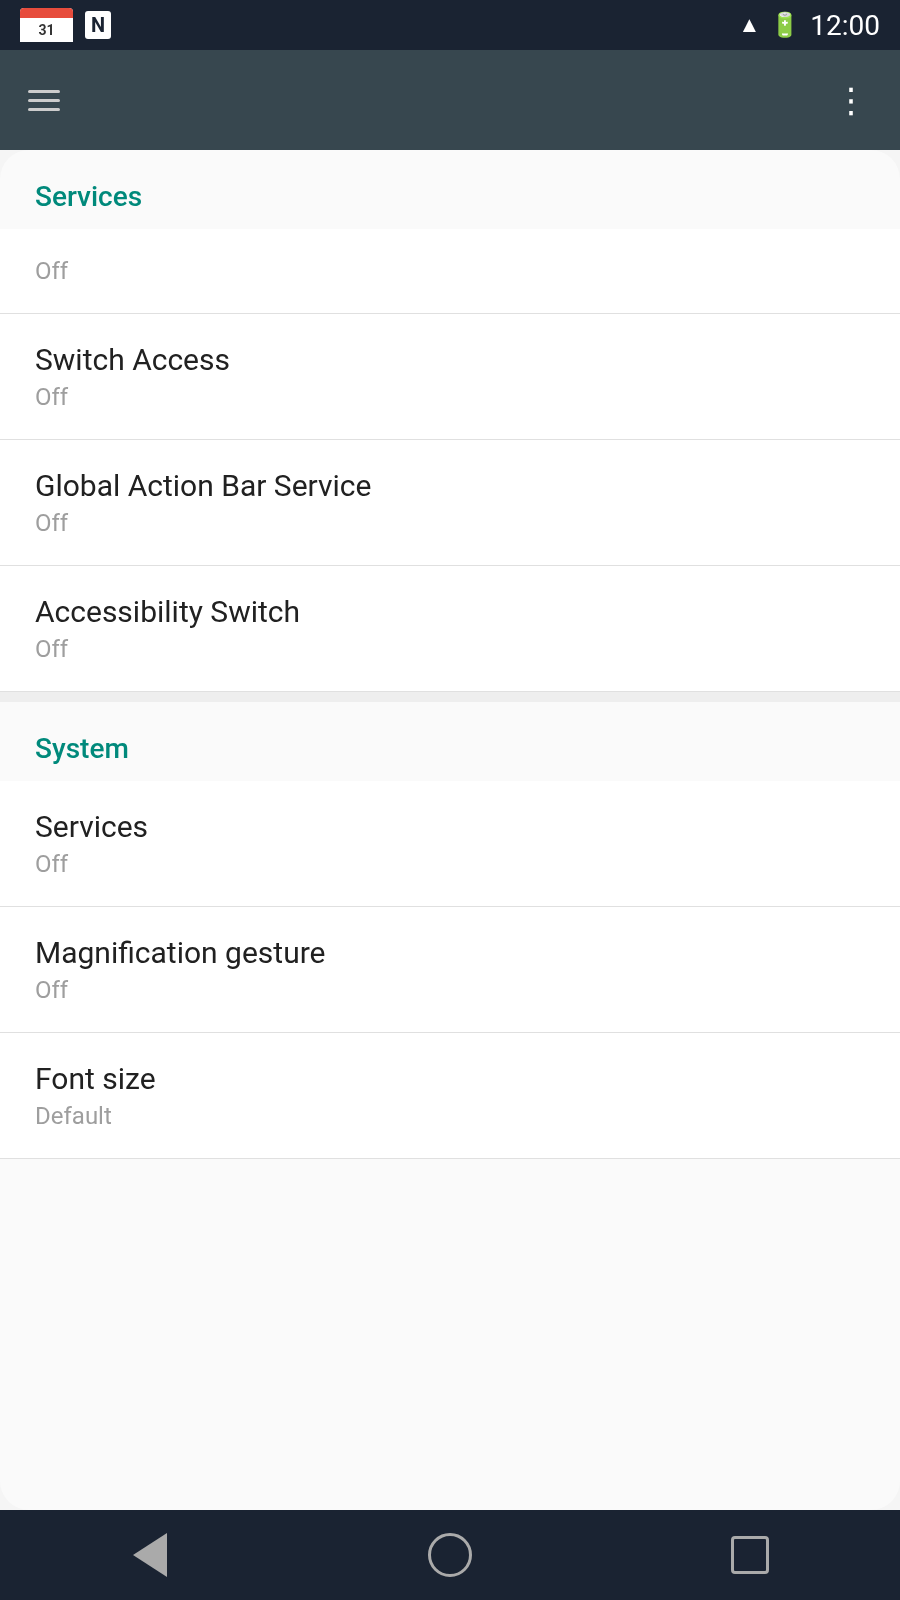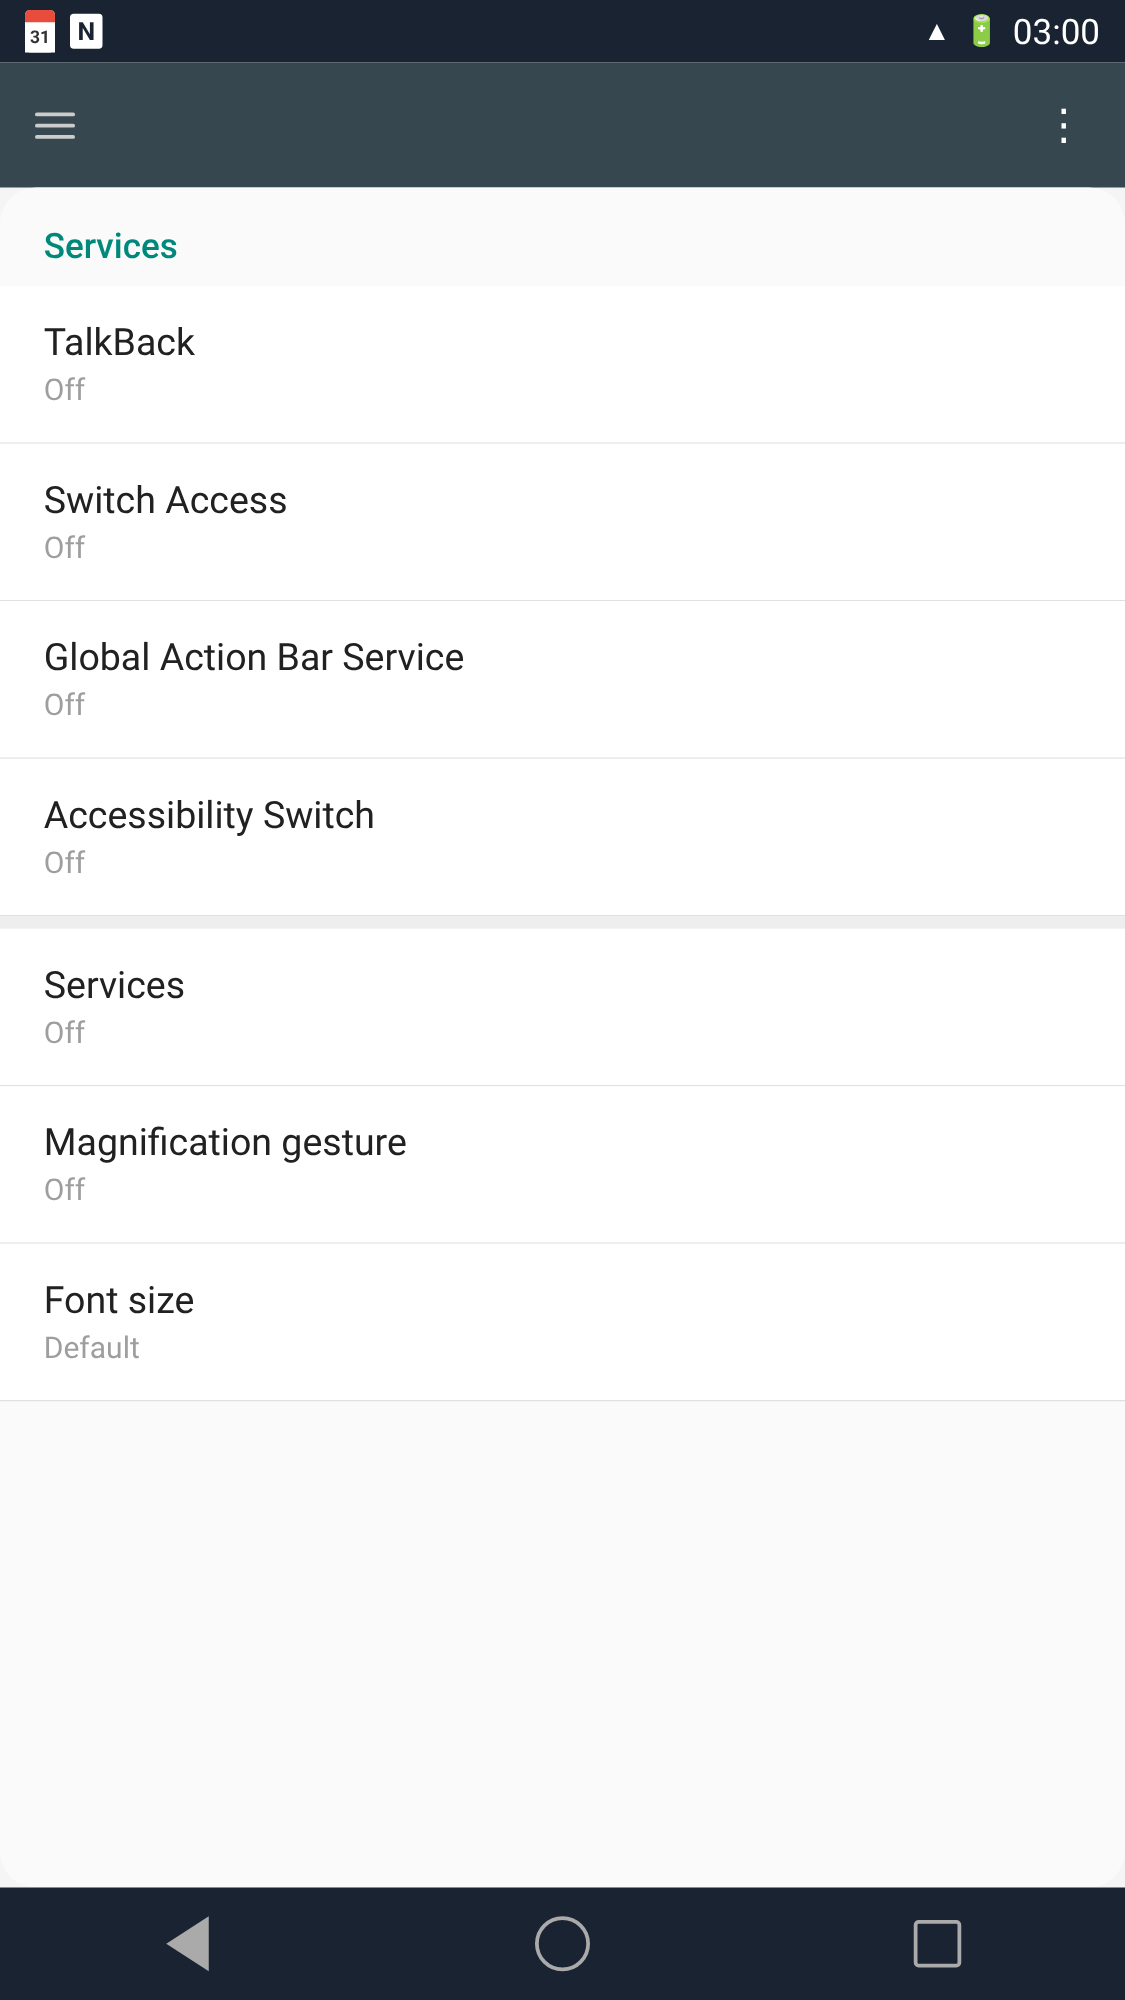--- a/index.html
+++ b/index.html
@@ -37,21 +37,21 @@
       gap: 12px;
     }
 
     .status-bar-right {
       display: flex;
       align-items: center;
       gap: 10px;
     }
 
     .calendar-icon-box {
-      width: 24px;
+      width: 53px;
       height: 34px;
       background: white;
       border-radius: 4px;
       display: flex;
       flex-direction: column;
       align-items: center;
       justify-content: center;
     }
 
     .calendar-icon-box .cal-top {
@@ -242,61 +242,61 @@
   <div class="status-bar-left">
     <div class="calendar-icon-box">
       <div class="cal-top"></div>
       <div class="cal-bottom">31</div>
     </div>
     <span class="n-icon">N</span>
   </div>
   <div class="status-bar-right">
     <span class="signal-icon">▲</span>
     <span class="battery-icon">🔋</span>
-    <span class="status-time">03:00</span>
+    <span class="status-time">12:00</span>
   </div>
 </div>
 
 <div class="toolbar">
   <div class="toolbar-left">
     <button class="hamburger-btn">
       <span></span>
       <span></span>
       <span></span>
     </button>
   </div>
   <button class="more-btn">⋮</button>
 </div>
 
 <div class="content">
 
   <div class="section-header">Services</div>
 
   <div class="setting-item">
-    <div class="setting-item-title">TalkBack</div>
     <div class="setting-item-subtitle">Off</div>
   </div>
 
   <div class="setting-item">
     <div class="setting-item-title">Switch Access</div>
     <div class="setting-item-subtitle">Off</div>
   </div>
 
   <div class="setting-item">
     <div class="setting-item-title">Global Action Bar Service</div>
     <div class="setting-item-subtitle">Off</div>
   </div>
 
   <div class="setting-item">
     <div class="setting-item-title">Accessibility Switch</div>
     <div class="setting-item-subtitle">Off</div>
   </div>
 
   <div class="section-spacer"></div>
 
+  <div class="section-header">System</div>
 
   <div class="setting-item">
     <div class="setting-item-title">Services</div>
     <div class="setting-item-subtitle">Off</div>
   </div>
 
   <div class="setting-item">
     <div class="setting-item-title">Magnification gesture</div>
     <div class="setting-item-subtitle">Off</div>
   </div>

